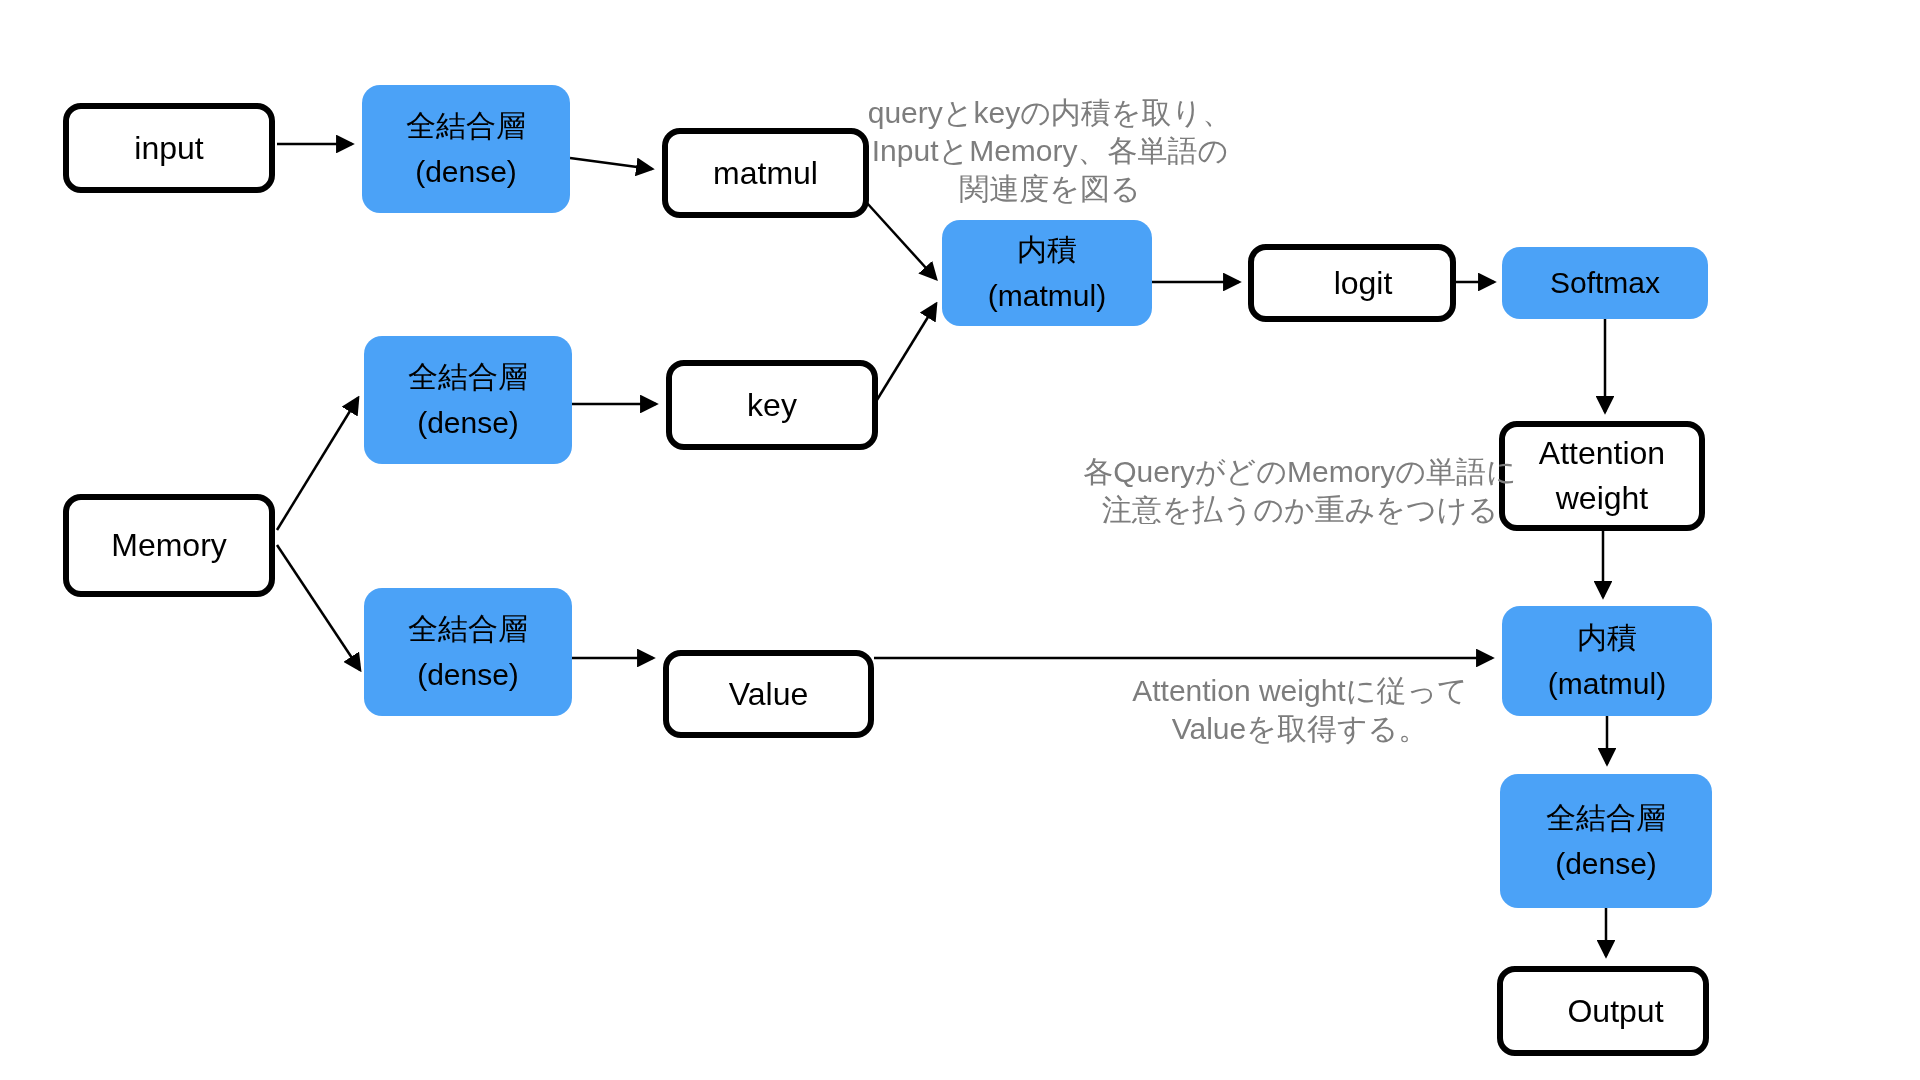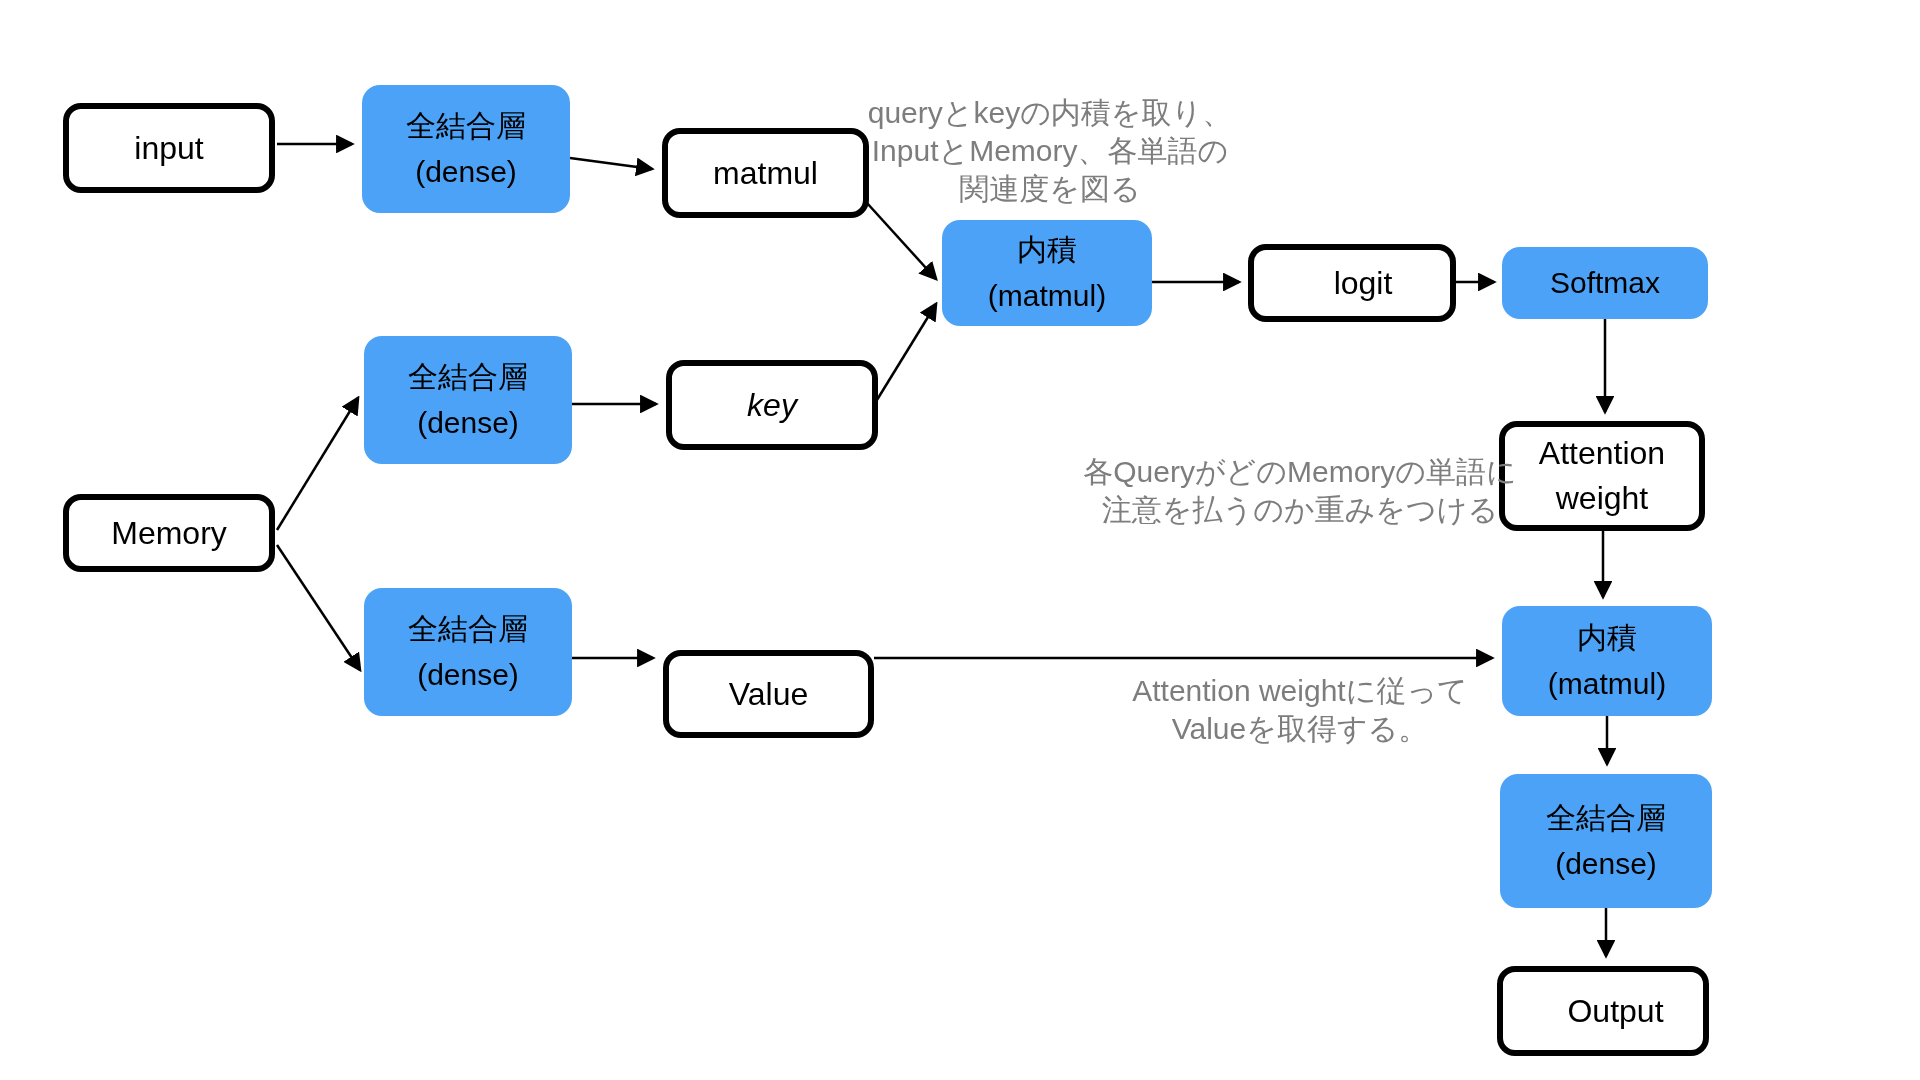--- a/index.html
+++ b/index.html
@@ -91,25 +91,25 @@
   </svg>
 
   <div class="node node--outline" style="left:63px; top:103px; width:212px; height:90px;">
     <span class="label">input</span>
   </div>
 
   <div class="node node--outline" style="left:662px; top:128px; width:207px; height:90px;">
     <span class="label">matmul</span>
   </div>
 
-  <div class="node node--outline" style="left:63px; top:494px; width:212px; height:78px;align-items:center;">
+  <div class="node node--outline" style="left:63px; top:494px; width:212px; height:103px;align-items:center;">
     <span class="label">Memory</span>
   </div>
 
-  <div class="node node--outline" style="left:666px; top:360px; width:212px; height:90px;font-style:italic;">
+  <div class="node node--outline" style="left:666px; top:360px; width:212px; height:90px;">
     <span class="label">key</span>
   </div>
 
   <div class="node node--outline" style="left:663px; top:614px; width:211px; height:88px;margin-top:36px;">
     <span class="label">Value</span>
   </div>
 
   <div class="node node--outline" style="left:1248px; top:244px; width:208px; height:78px;padding-left:22px;">
     <span class="label">logit</span>
   </div>

